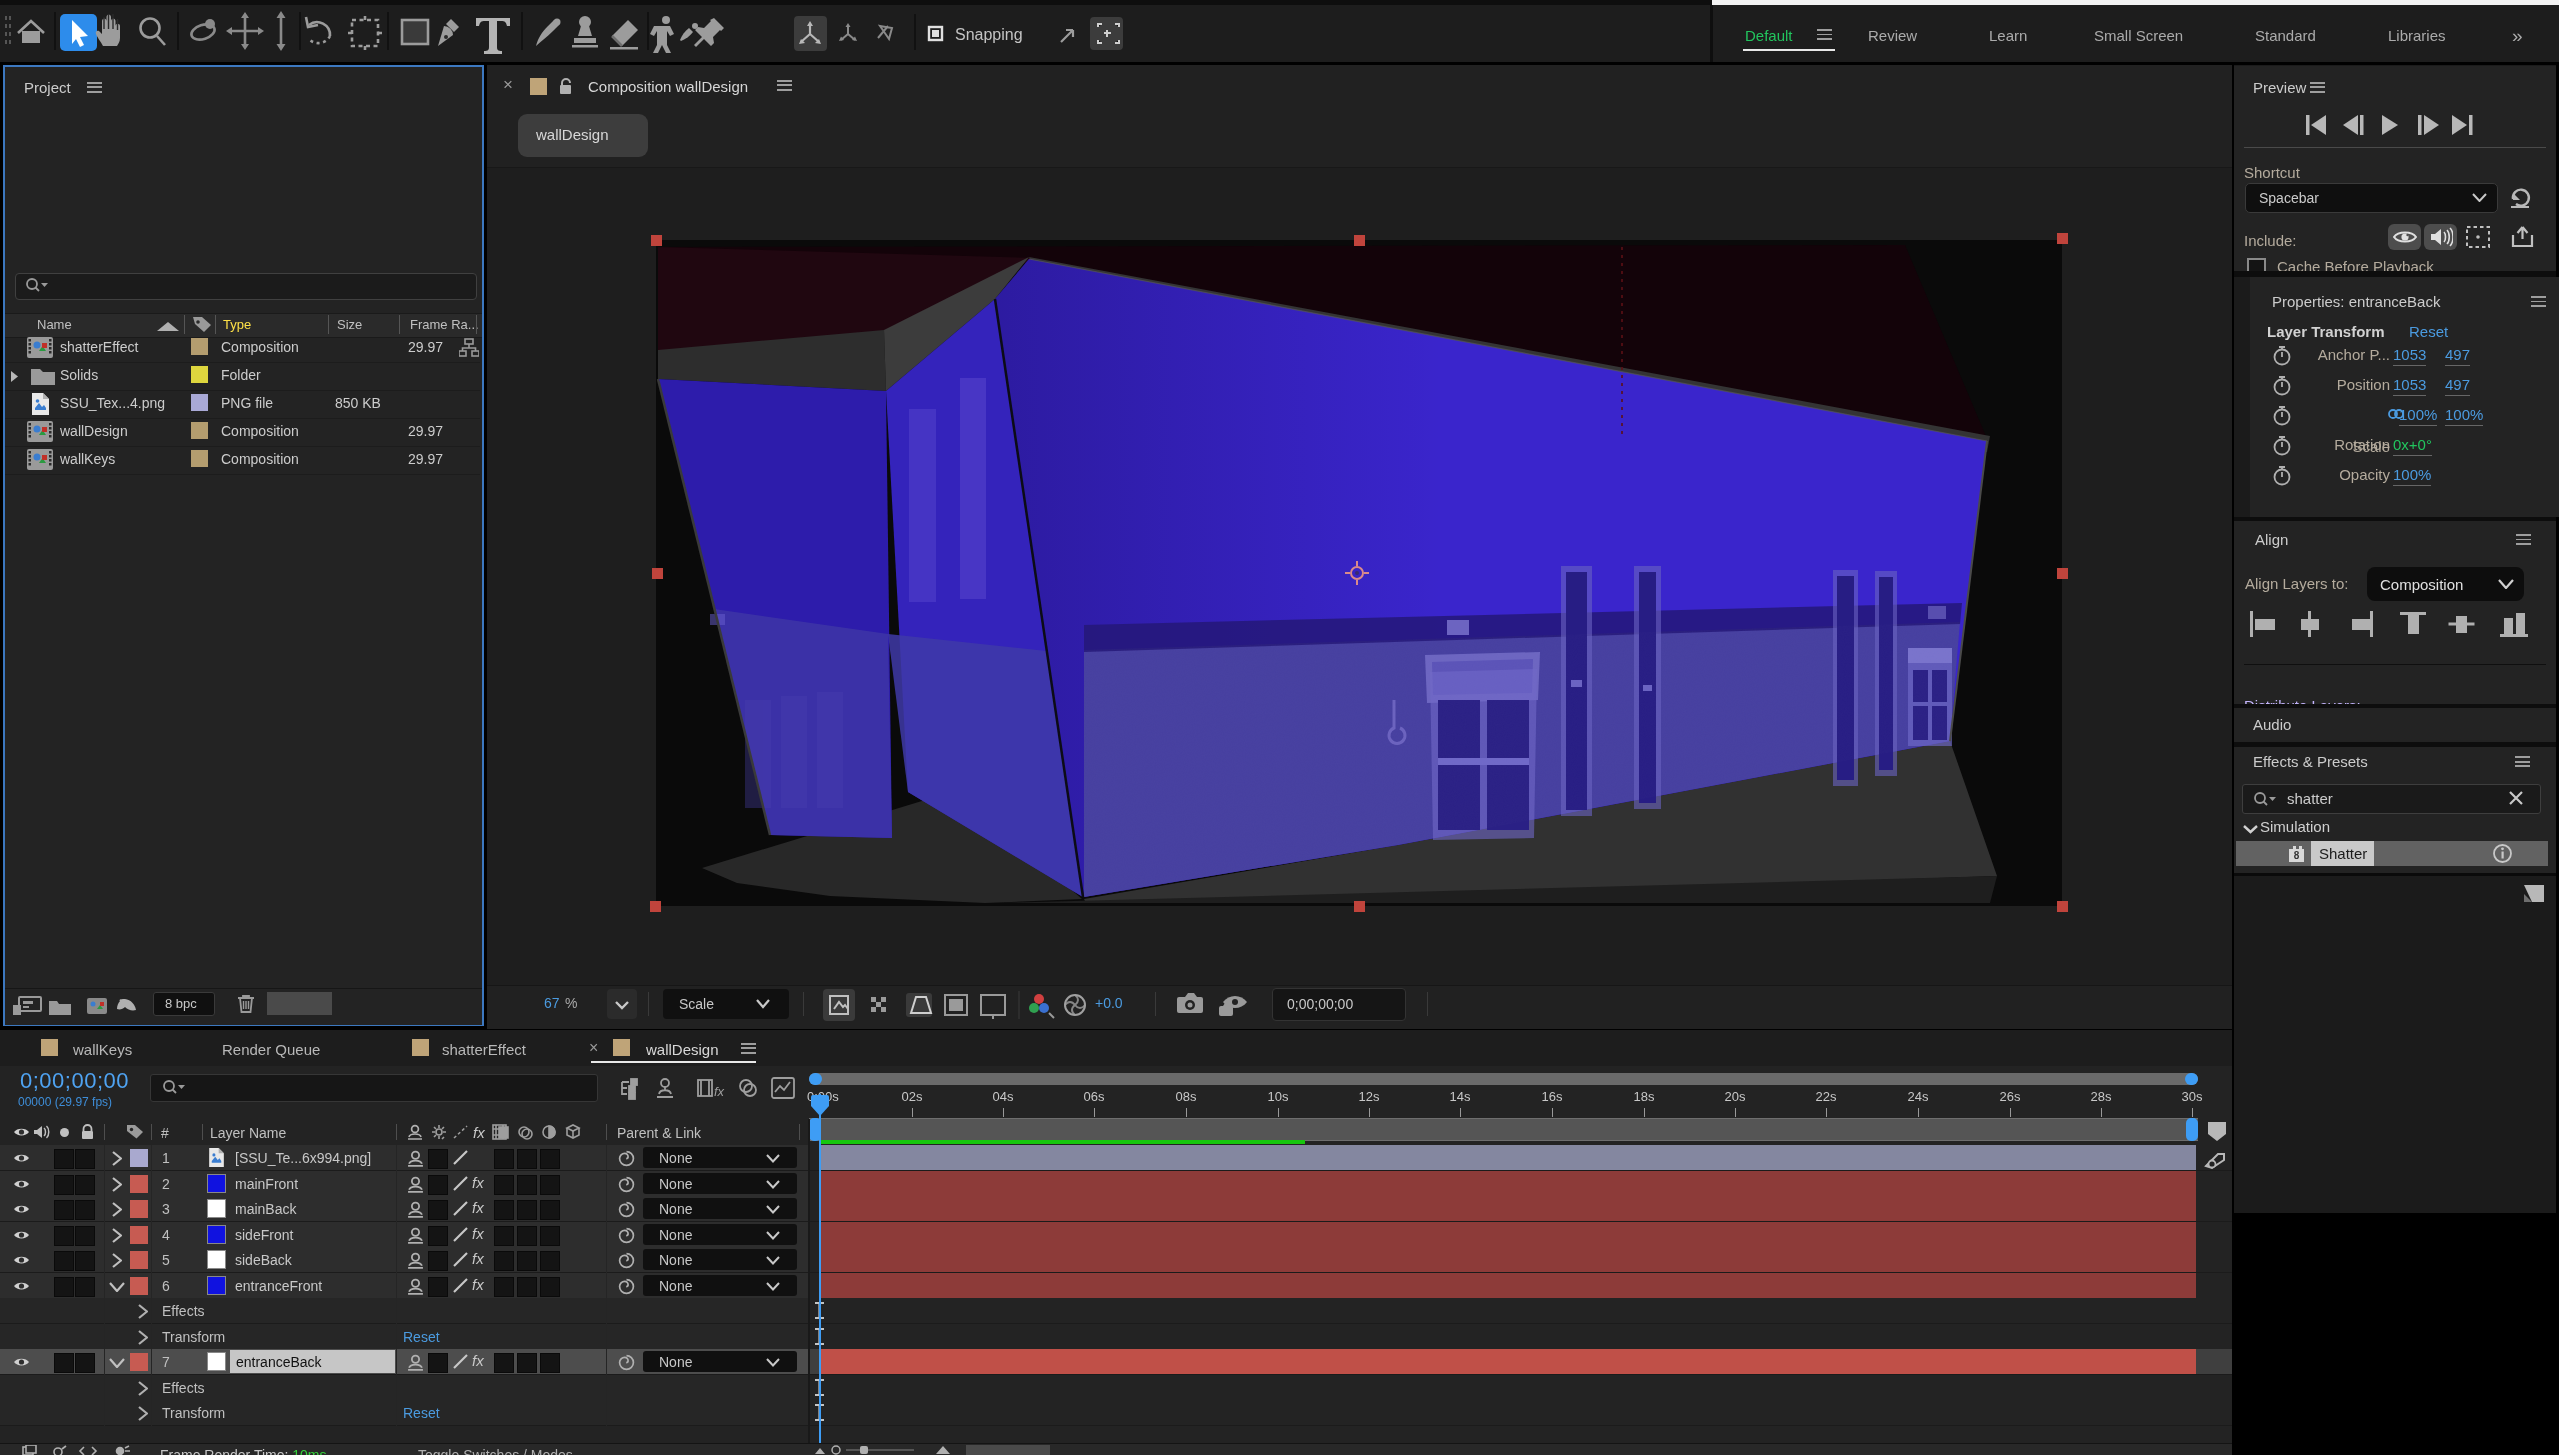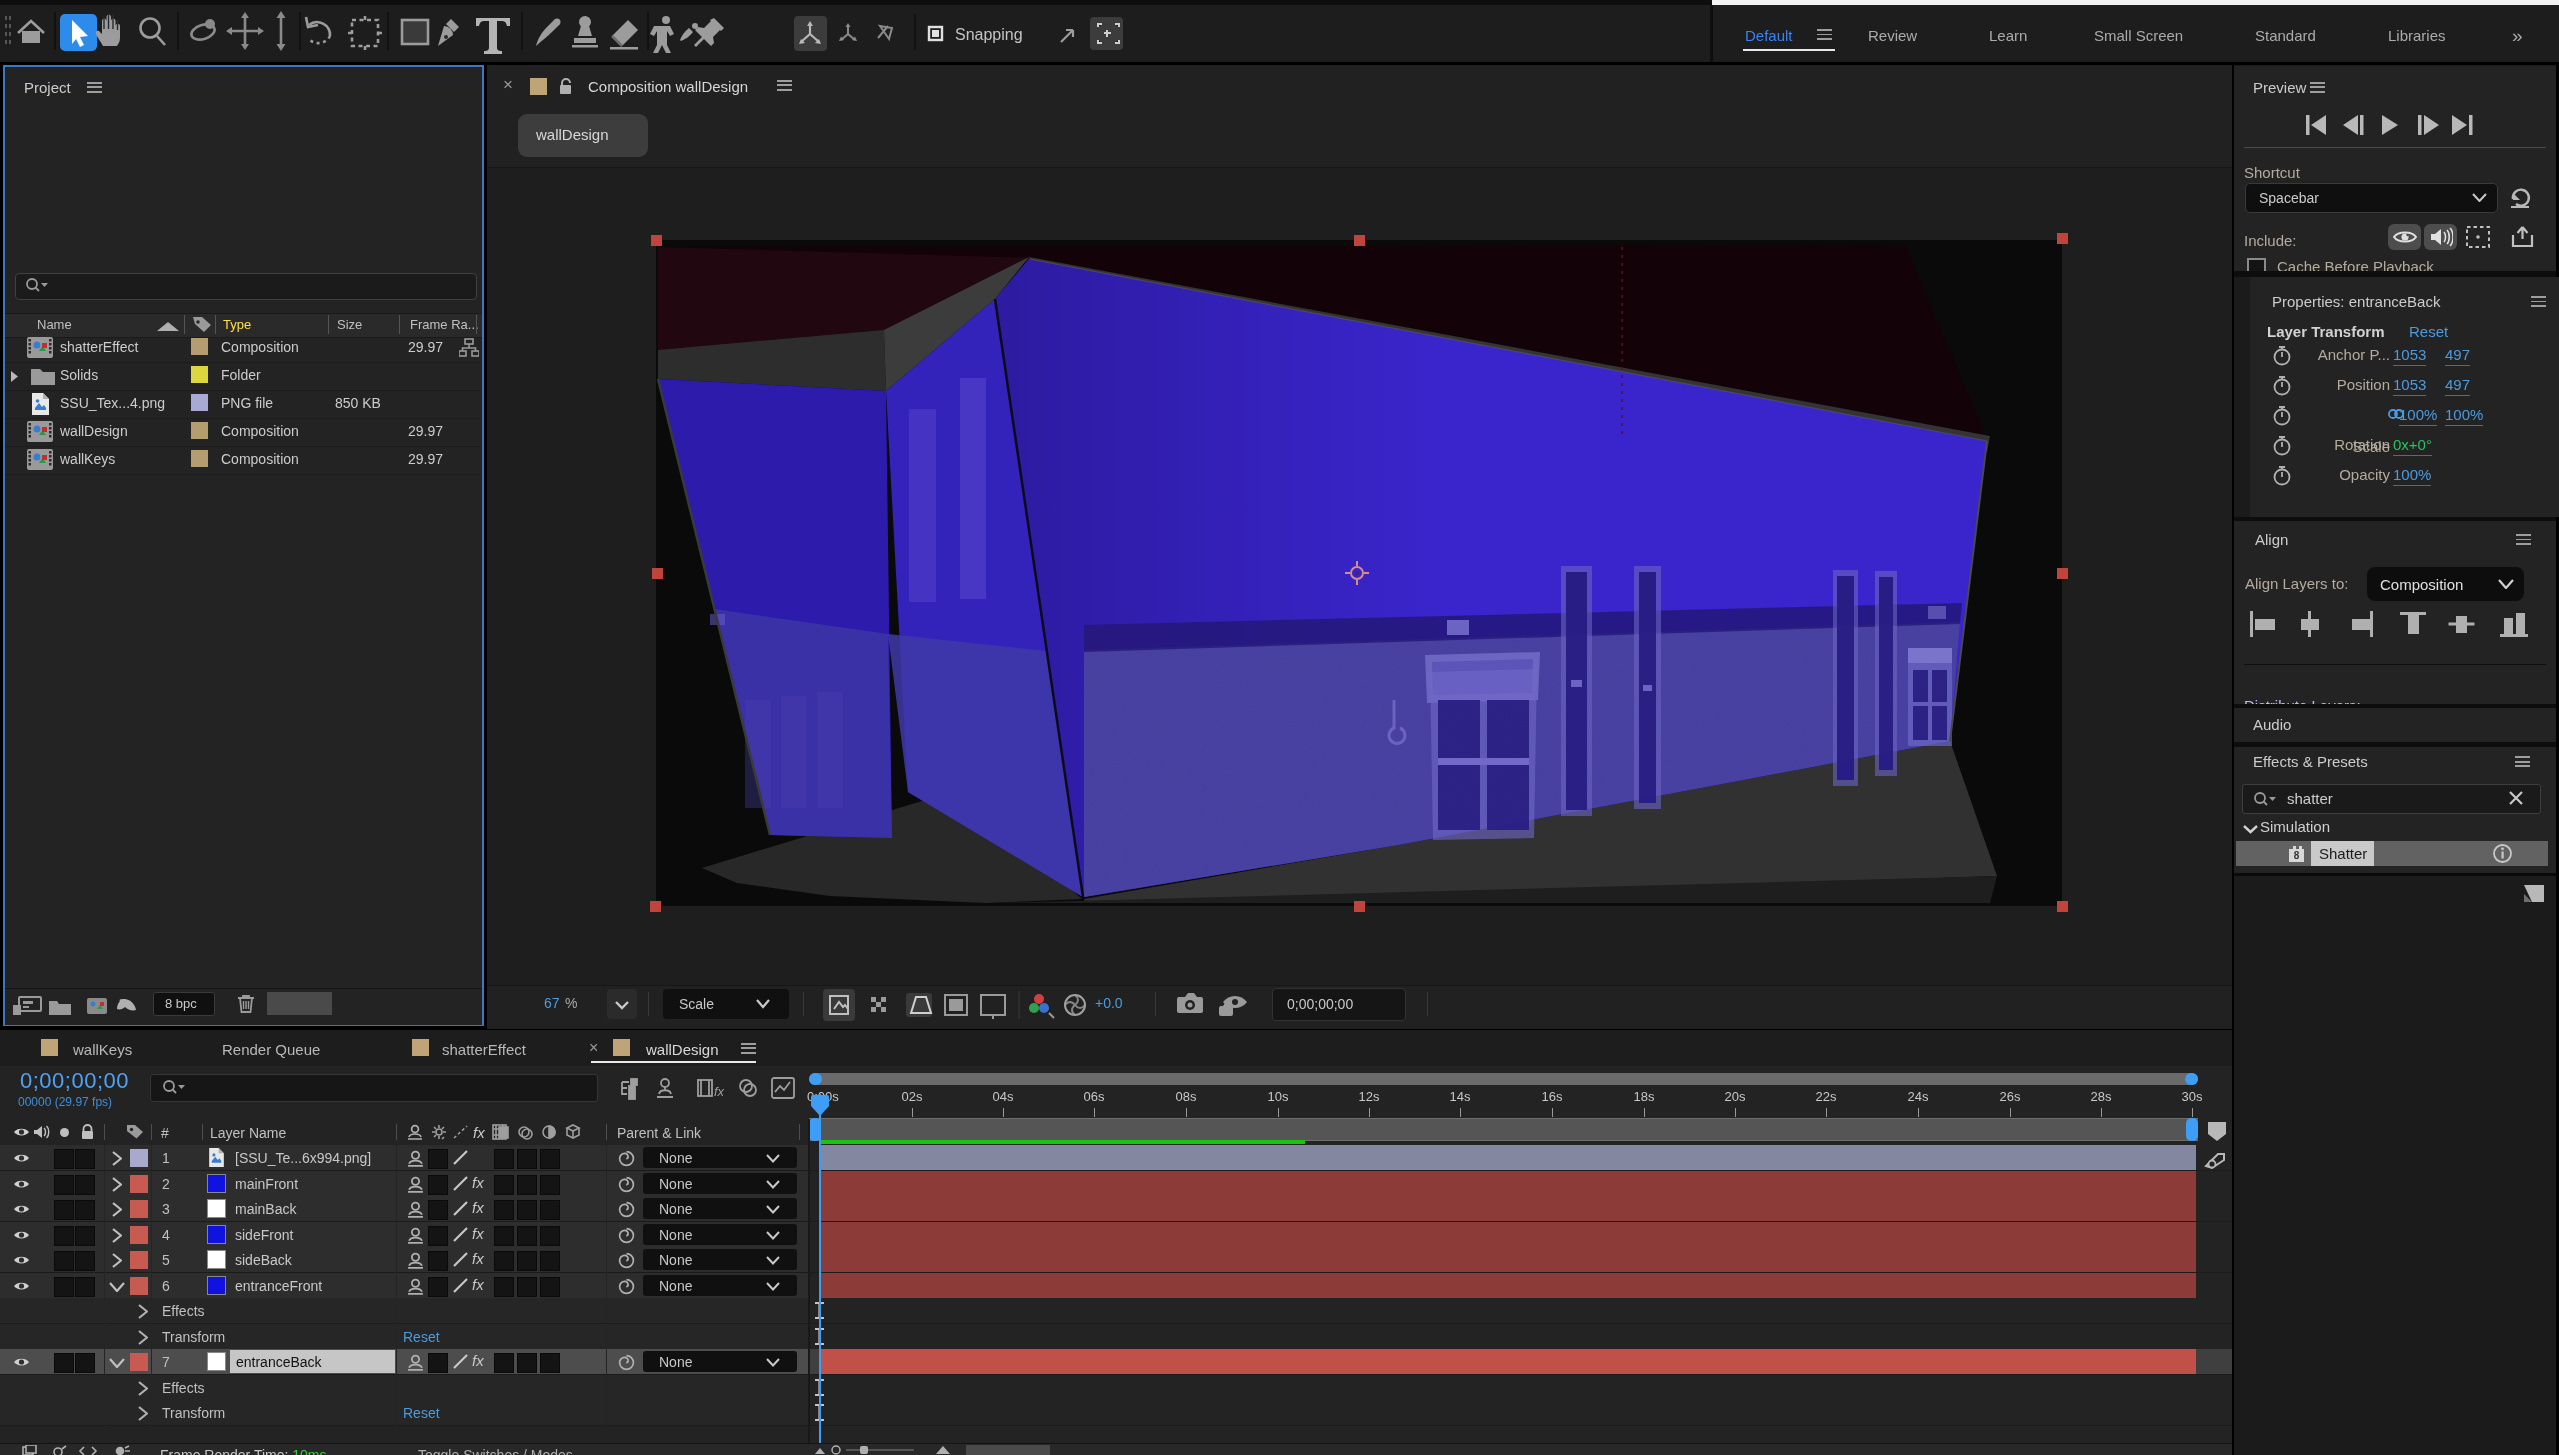--- a/index.html
+++ b/index.html
@@ -126,21 +126,21 @@
   <text x="955" y="40" font-size="16" fill="#c4c4c4" font-family="Liberation Sans">Snapping</text>
   <g stroke="#9c9c9c" stroke-width="2.2">
         <path d="M1061 42l12-12M1073 30h-7M1073 30v7"></path>
       </g>
   <rect x="1090" y="17" width="33" height="33" rx="4" fill="#3c3c3c"></rect>
   <g stroke="#cfcfcf" stroke-width="2">
         <path d="M1098 27v-3h4M1115 24h4v3M1119 40v3h-4M1102 43h-4v-3M1104 33h7M1107 30v7"></path>
       </g>
 </svg>
 
-<div class="abs t15" style="left:1745px;top:27px;color:#3b82f6;">Default</div>
+<div class="abs t15" style="left:1745px;top:27px;color:#22c55e;">Default</div>
 <div class="abs ham" style="left:1817px;top:29px;"></div>
 <div class="abs" style="left:1743px;top:49px;width:92px;height:2px;background:#e8e8e8;"></div>
 <div class="abs t15" style="left:1868px;top:27px;color:#ababab;">Review</div>
 <div class="abs t15" style="left:1989px;top:27px;color:#ababab;">Learn</div>
 <div class="abs t15" style="left:2094px;top:27px;color:#ababab;">Small Screen</div>
 <div class="abs t15" style="left:2255px;top:27px;color:#ababab;">Standard</div>
 <div class="abs t15" style="left:2388px;top:27px;color:#ababab;">Libraries</div>
 <div class="abs" style="left:2512px;top:25px;color:#ababab;font-size:19px;">»</div>
 
 <div class="panel" id="project" style="left:3px;top:65px;width:481px;height:961px;border:2px solid #3c78c0;box-sizing:border-box;background:#232323;">
@@ -484,21 +484,21 @@
           <circle cx="58" cy="12" r="3" fill="#232323"></circle>
           <rect x="42" y="16" width="14" height="10" rx="2"></rect>
           <path d="M46 16l2-3h5l2 3z"></path>
         </g>
   </svg>
   <div class="abs" style="left:785px;top:923px;width:132px;height:31px;background:#151515;border:1px solid #333;border-radius:4px;"></div>
   <div class="abs t14" style="left:800px;top:931px;color:#c8c8c8;">0;00;00;00</div>
   <div class="abs" style="left:940px;top:927px;width:1px;height:24px;background:#3a3a3a;"></div>
 </div>
 
-<div class="abs" id="rightcol" style="left:2234px;top:65px;width:322px;height:1390px;background:#1b1b1b;">
+<div class="abs" id="rightcol" style="left:2234px;top:65px;width:322px;height:1148px;background:#1b1b1b;">
 
   <div class="abs" style="left:0;top:1px;width:322px;height:205px;background:#232323;overflow:hidden;">
     <div class="abs t15" style="left:19px;top:13px;color:#cccccc;">Preview</div>
     <div class="abs ham" style="left:76px;top:16px;"></div>
     <svg class="abs" style="left:72px;top:46px;" width="170" height="26" viewBox="0 0 170 26">
       <g fill="#b8b8b8">
         <rect x="0" y="3" width="3.5" height="20"></rect>
             <path d="M20 3v20L5 13z"></path>
         <path d="M52 3v20L37 13z"></path>
             <rect x="54" y="3" width="3.5" height="20"></rect>

